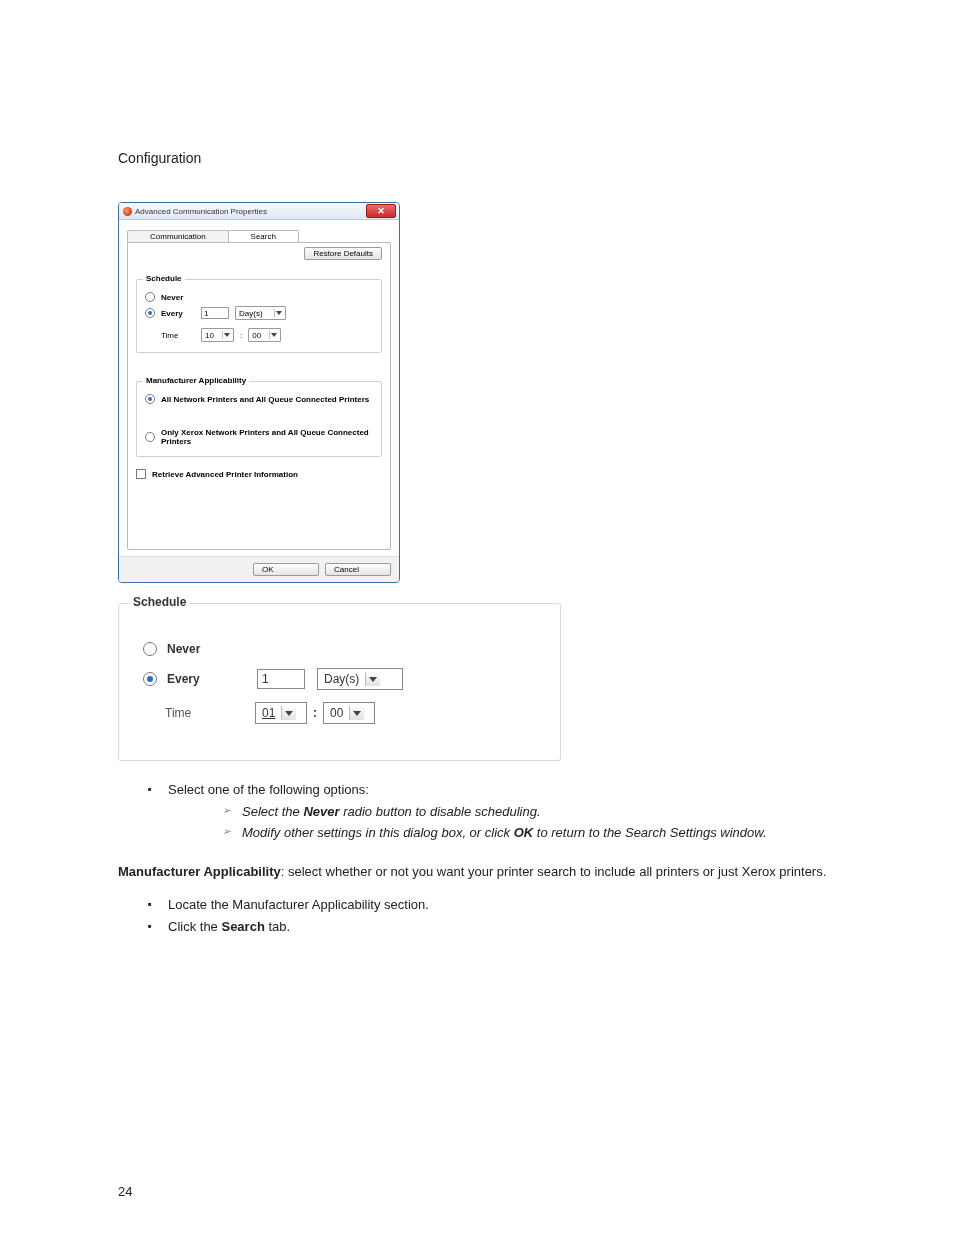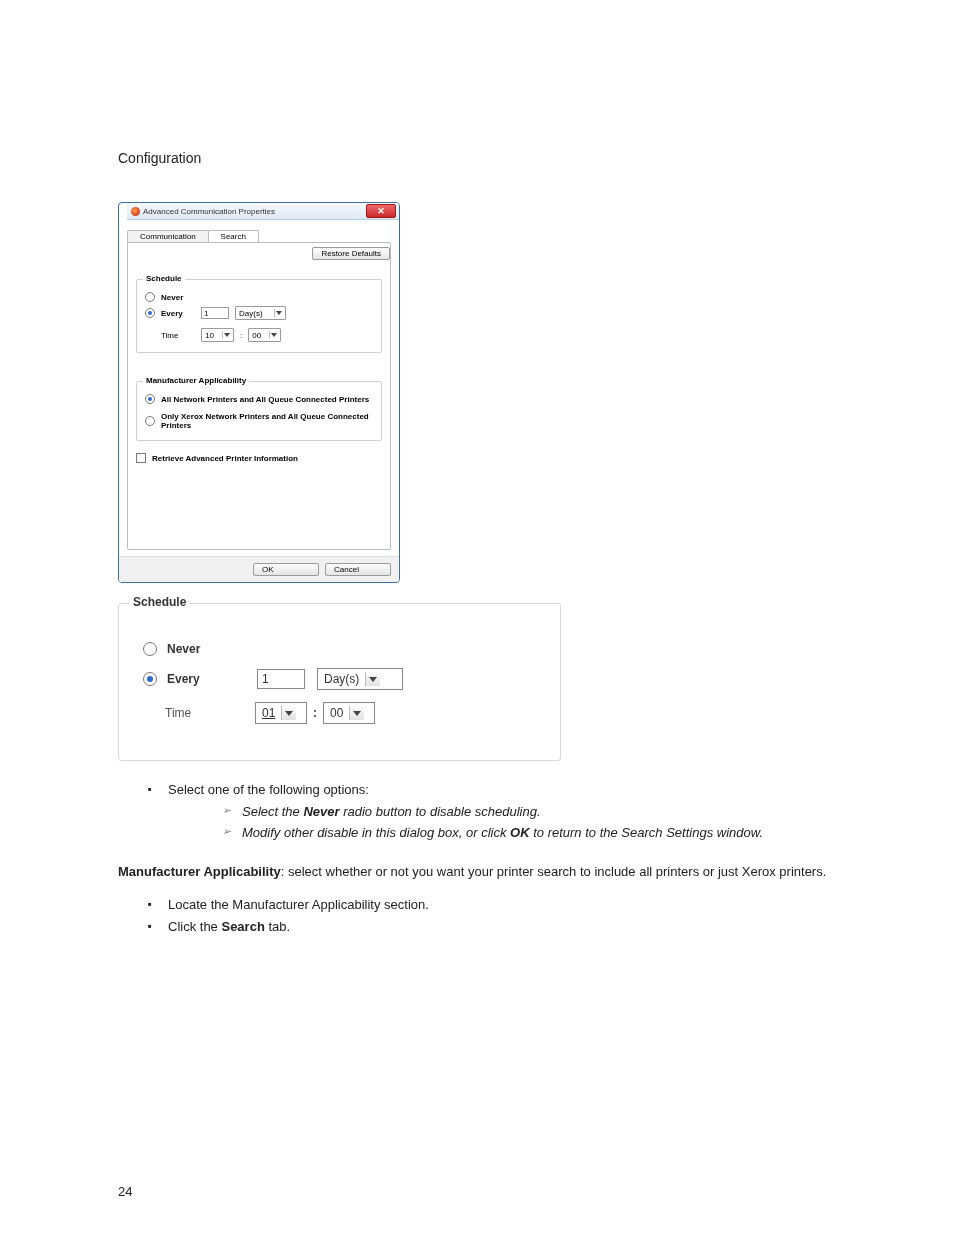--- a/index.html
+++ b/index.html
@@ -40,21 +40,20 @@
     margin-bottom: 20px;
   }
   .dlg-titlebar {
     height: 16px;
     display: flex;
     align-items: center;
     justify-content: space-between;
     background: linear-gradient(#f6f9fc, #dfe9f5);
     border-bottom: 1px solid #b7cde2;
     padding: 0 3px 0 4px;
-    margin-left: 8px;
   }
   .dlg-title {
     display: flex;
     align-items: center;
     gap: 3px;
     color: #333;
   }
   .dlg-appicon {
     width: 9px; height:9px; border-radius:50%;
     background: radial-gradient(circle at 40% 40%, #ffa24d, #d33a1d 70%);
@@ -68,37 +67,37 @@
     color:#fff; font-size:9px; line-height:1;
     font-weight:bold;
   }
   .dlg-body {
     padding: 10px 8px 6px 8px;
     background:#fff;
   }
   .tabstrip { display:flex; }
   .tab {
     font-size:8px;
-    padding: 1px 12px;
+    padding: 1px 22px;
     border:1px solid #bbb;
     border-bottom:none;
     border-radius:2px 2px 0 0;
     margin-right:-1px;
     background:#f3f3f3;
   }
   .tab.active { background:#fff; }
   .tabpanel {
     border:1px solid #bbb;
     border-radius:0 2px 2px 2px;
     padding: 8px;
     background:#fff;
     min-height: 290px;
     position:relative;
   }
-  .rt-right { position:absolute; top:6px; right:0; }
+  .rt-right { position:absolute; top:6px; right:8px; }
   .winbtn {
     font-size:8px;
     padding:1px 8px;
     border:1px solid #9a9a9a;
     border-radius:2px;
     background: linear-gradient(#fdfdfd,#e5e5e5);
   }
   .grp {
     border:1px solid #d0d0d0;
     border-radius:2px;
@@ -244,21 +243,21 @@
             </span>
           </div>
         </div>
 
         <div class="grp" style="margin-top:28px;">
           <span class="grp-legend">Manufacturer Applicability</span>
           <div class="row">
             <span class="radio-dot"></span>
             <span class="bold">All Network Printers and All Queue Connected Printers</span>
           </div>
-          <div class="row" style="margin-top:8px;">
+          <div class="row" style="margin-top:24px;">
             <span class="radio-empty"></span>
             <span class="bold">Only Xerox Network Printers and All Queue Connected Printers</span>
           </div>
         </div>
 
         <div class="row" style="margin-top:12px;">
           <span class="chk"></span>
           <span class="bold">Retrieve Advanced Printer Information</span>
         </div>
       </div>
@@ -308,21 +307,21 @@
   </div>
 
   <ul class="sq">
     <li>
       <span>Select one of the following options:</span>
       <ul class="ar">
         <li>
           <span>Select the </span><span class="bold">Never</span><span> radio button to disable scheduling.</span>
         </li>
         <li>
-          <span>Modify other disable in this dialog box, or click </span><span class="bold">OK</span><span> to return to the Search Settings window.</span>
+          <span>Modify other settings in this dialog box, or click </span><span class="bold">OK</span><span> to return to the Search Settings window.</span>
         </li>
       </ul>
     </li>
   </ul>
 
   <div class="para">
     <span class="bold">Manufacturer Applicability</span><span>: select whether or not you want your printer search to include all printers or just Xerox printers.</span>
   </div>
 
   <ul class="sq" style="margin-bottom:0;">

